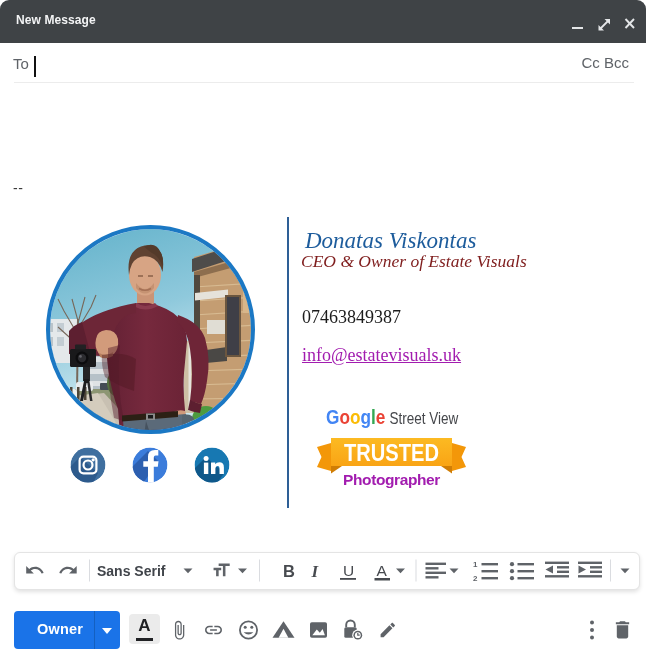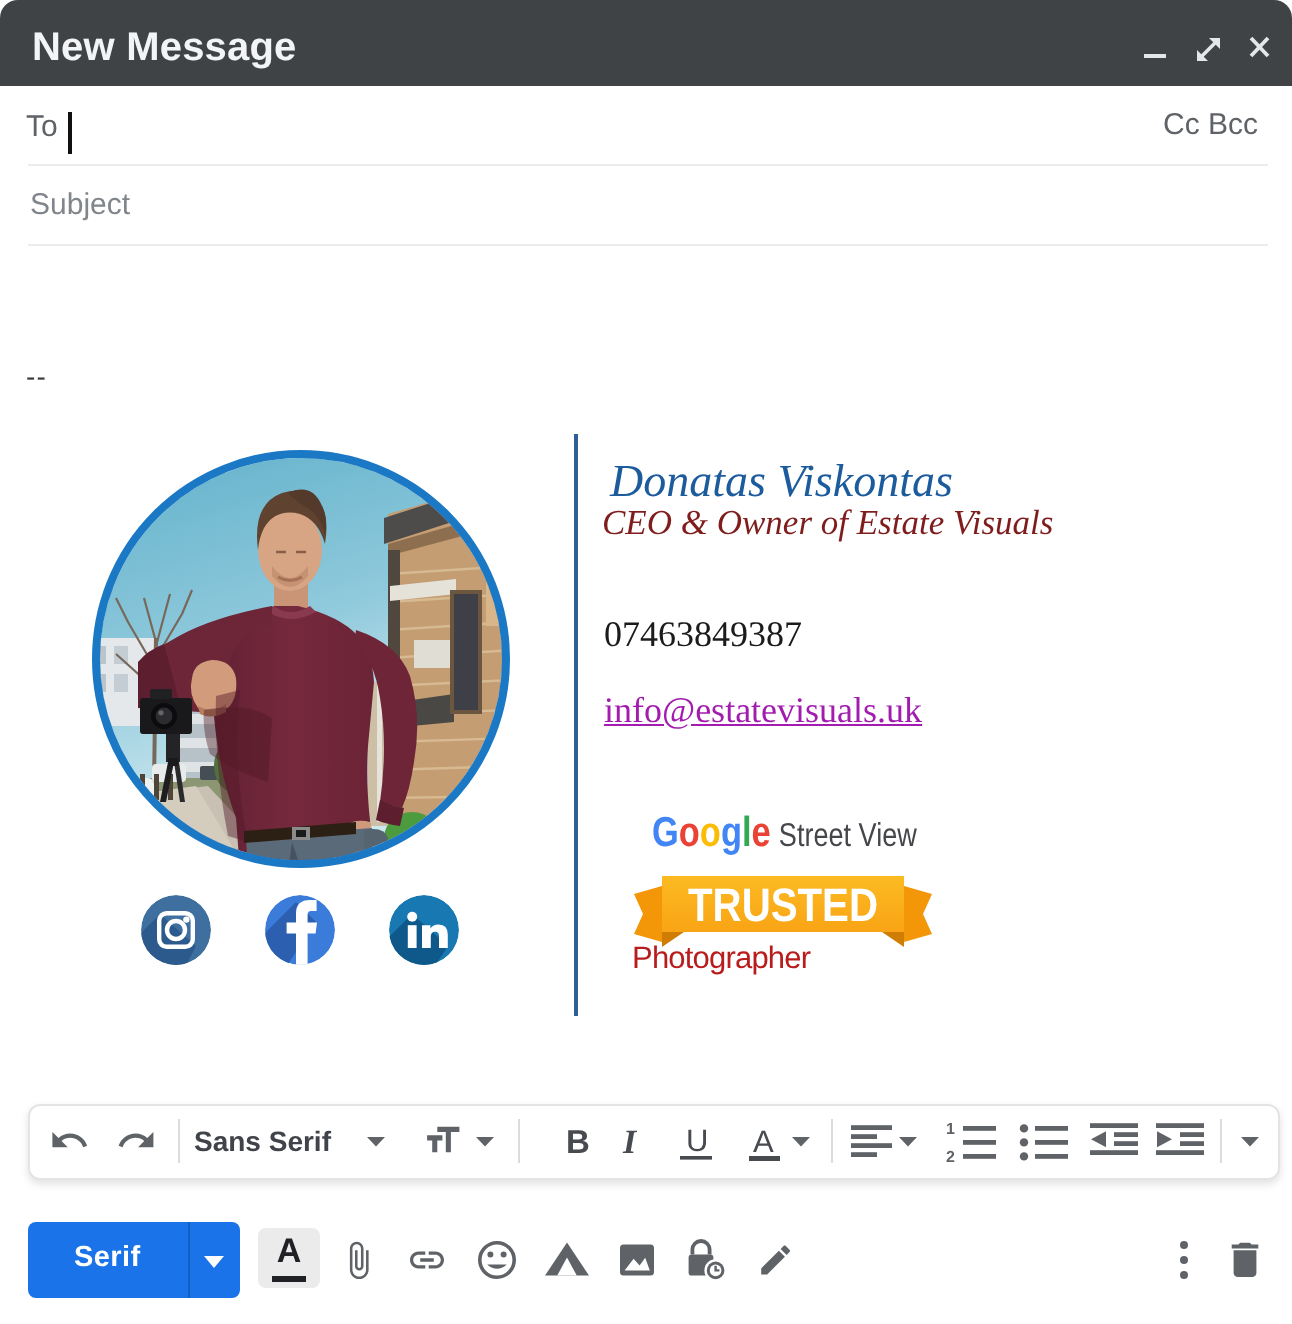--- a/index.html
+++ b/index.html
@@ -1,39 +1,39 @@
 <!DOCTYPE html>
 <html><head>
 <meta charset="utf-8">
 <style>
 * { margin:0; padding:0; box-sizing:border-box; }
 html,body { width:646px; height:662px; background:#fff; font-family:"Liberation Sans", sans-serif; overflow:hidden; }
 #win { position:relative; width:646px; height:662px; background:#fff; }
 #titlebar { position:absolute; left:0; top:0; width:646px; height:43px; background:#3f4346; border-radius:9px 9px 0 0; }
-#titlebar .title { position:absolute; left:16px; top:12.5px; color:#f3f4f5; font-size:20px; font-weight:bold; letter-spacing:0.1px; }
+#titlebar .title { position:absolute; left:16px; top:12.5px; color:#f3f4f5; font-size:12px; font-weight:bold; letter-spacing:0.1px; }
 .tbico { position:absolute; top:0; }
 #torow { position:absolute; left:0; top:43px; width:646px; height:40px; background:#fff;border-radius:17px; }
 #torow .bline { position:absolute; left:14px; right:12px; bottom:0; border-bottom:1px solid #ececec; }
 #torow .to { position:absolute; left:13px; top:12px; font-size:15px; color:#5f6368; }
 #torow .cursor { position:absolute; left:34px; top:13px; width:1.5px; height:21px; background:#111; }
 #torow .ccbcc { position:absolute; right:17px; top:11px; font-size:15px; color:#5f6368; }
 #subjrow { position:absolute; left:0; top:83px; width:646px; height:40px; background:#fff; }
 #subjrow .bline { position:absolute; left:14px; right:12px; bottom:0; border-bottom:1px solid #ececec; }
 #subjrow .subj { position:absolute; left:15px; top:11px; font-size:15px; color:#80868b; }
 #dashes { position:absolute; left:13px; top:180px; font-size:14px; letter-spacing:0.6px; color:#3b3b3b; font-family:"Liberation Sans",sans-serif; }
 
 #vline { position:absolute; left:287px; top:217px; width:2px; height:291px; background:#2e5f96; }
 #sig-name { position:absolute; left:305px; top:228px; font-family:"Liberation Serif",serif; font-size:23px; color:#1d5c9c;font-style:italic; }
 #sig-title { position:absolute; left:301px; top:251px; font-family:"Liberation Serif",serif; font-style:italic; font-size:17.5px; color:#7f1d1d; }
 #sig-phone { position:absolute; left:302px; top:307px; font-family:"Liberation Serif",serif; font-size:18px; color:#1b1b1b; }
 #sig-mail { position:absolute; left:302px; top:345px; font-family:"Liberation Serif",serif; font-size:18px; color:#a21caf; text-decoration:underline; }
 #sig-web { position:absolute; left:302px; top:346px; font-family:"Liberation Serif",serif; font-size:18px; color:#1155cc; text-decoration:underline; }
 #glogo { position:absolute; left:326px; top:405px; font-size:21px; font-weight:bold; letter-spacing:0px; transform:scaleX(0.82); transform-origin:0 0; white-space:nowrap; }
 #glogo span.sv { font-weight:normal; font-size:16.5px; color:#45474b; padding-left:5px; }
-#photog { position:absolute; left:316px; top:471px; width:151px; text-align:left; font-size:15.5px; letter-spacing:-0.4px; color:#b91c1c; }
+#photog { position:absolute; left:316px; top:471px; width:151px; text-align:center; font-size:15.5px; letter-spacing:-0.4px; color:#a21caf;font-weight:bold; }
 
 #toolbar { position:absolute; left:14px; top:552px; width:626px; height:38px; background:#fff; border:1px solid #e4e4e4; border-radius:6px; box-shadow:0 2px 4px rgba(0,0,0,0.12); }
 #wm1 { position:absolute; left:408px; top:571px; font-size:18px; letter-spacing:0.6px; color:#9d9d9d; opacity:0.8; z-index:5; }
 #wm2 { position:absolute; left:407px; top:596px; font-size:14.5px; letter-spacing:0.25px; color:#a9a9a9; z-index:5; }
 
 #send { position:absolute; left:14px; top:611px; width:106px; height:38px; background:#1a73e8; border-radius:4px; }
 #send .txt { position:absolute; left:23px; top:10px; color:#fff; font-size:14.5px; font-weight:bold; letter-spacing:0.2px; }
 #send .div { position:absolute; left:79.5px; top:0; width:1.2px; height:38px; background:#1460c0; }
 #send .arr { position:absolute; left:87.5px; top:16.5px; width:0; height:0; border-left:5px solid transparent; border-right:5px solid transparent; border-top:6px solid #fff; }
 #abtn { position:absolute; left:129px; top:614px; width:31px; height:30px; background:#ebebeb; border-radius:4px; }
@@ -56,24 +56,20 @@
         <path d="M59.5 11 L68 20"></path>
           <path d="M68 11 L59.5 20"></path>
       </g>
     </svg>
   </div>
   <div id="torow">
     <div class="bline"></div>
     <span class="to">To</span>
     <div class="cursor"></div>
     <span class="ccbcc">Cc&nbsp;Bcc</span>
-  </div>
-  <div id="subjrow">
-    <div class="bline"></div>
-    <span class="subj">Subject</span>
   </div>
   <div id="dashes">--</div>
 
   <svg id="photo" style="position:absolute;left:44px;top:223px" width="213" height="213" viewBox="0 0 213 213">
     <defs>
       <clipPath id="pc">
           <circle cx="106.5" cy="106.5" r="100.5"></circle>
         </clipPath>
       <linearGradient id="sky" x1="0" y1="0" x2="0.3" y2="1">
         <stop offset="0" stop-color="#5fb0c9"></stop>
@@ -291,21 +287,21 @@
       <rect x="576" y="14.1" width="12" height="2.4"></rect>
       <rect x="576" y="18.6" width="12" height="2.4"></rect>
       <rect x="564" y="23.1" width="24" height="2.4"></rect>
       <polygon points="564.5,13.6 564.5,21.6 572,17.6"></polygon>
       <rect x="596" y="7.5" width="1" height="22" fill="#dadce0"></rect>
       <polygon points="606.5,16.5 615.5,16.5 611,21.3"></polygon>
     </g>
   </svg>
 
   <div id="send">
-    <span class="txt">Serif</span>
+    <span class="txt">Owner</span>
     <div class="div"></div>
     <div class="arr"></div>
   </div>
   <div id="abtn">
       <div class="A">A</div>
       <div class="bar"></div>
     </div>
   <svg id="bicons" style="position:absolute;left:160px;top:611px" width="486" height="40" viewBox="0 0 486 40">
     <g fill="#5f6368">
       <path transform="translate(9,9) scale(0.85)" d="M16.5 6v11.5c0 2.21-1.79 4-4 4s-4-1.79-4-4V5c0-1.38 1.12-2.5 2.5-2.5s2.5 1.12 2.5 2.5v10.5c0 .55-.45 1-1 1s-1-.45-1-1V6H10v9.5c0 1.38 1.12 2.5 2.5 2.5s2.5-1.12 2.5-2.5V5c0-2.21-1.79-4-4-4S7 2.79 7 5v12.5c0 3.04 2.46 5.5 5.5 5.5s5.5-2.46 5.5-5.5V6h-1.5z"></path>

